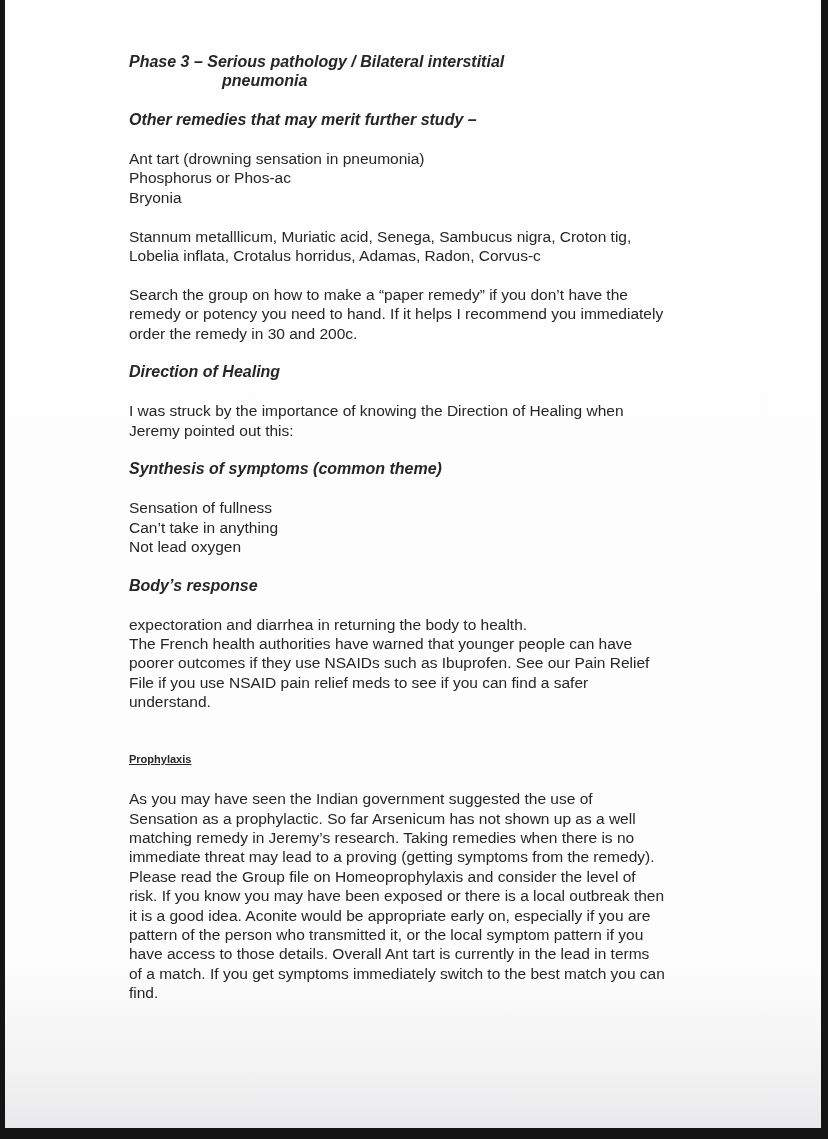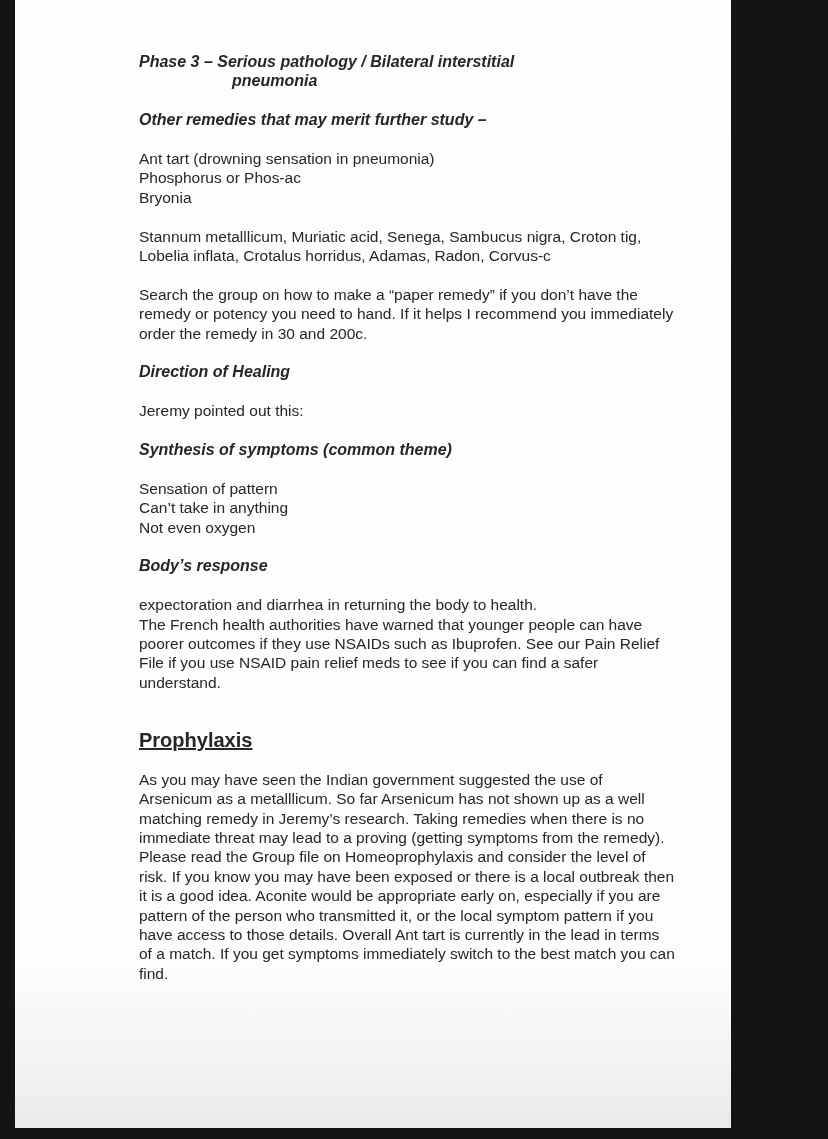--- a/index.html
+++ b/index.html
@@ -10,23 +10,23 @@
     position: relative;
     overflow: hidden;
   }
   .frame {
     position: absolute;
     inset: 0;
     background: var(--frame-color, #141414);
   }
   .page {
     position: absolute;
-    left: 15px;
+    left: 5px;
     top: 0;
-    width: 716px;
+    width: 816px;
     height: 1128px;
     background: linear-gradient(180deg, #fefefe 0%, var(--page-color, #fdfdfd) 85%, #f2f2f3 95%, #e9e9eb 100%);
     overflow: hidden;
   }
   .content {
     padding: 52px 0 0 124px;
     width: 716px;
     color: var(--text-color, #262626);
     font-size: 15.5px;
     line-height: 19.4px;
@@ -34,21 +34,21 @@
   }
   .block { margin: 0 0 19.4px 0; }
   .line { white-space: nowrap; }
   .heading {
     font-weight: bold;
     font-style: italic;
     font-size: 16px;
   }
   .heading-underline {
     font-weight: bold;
-    font-size: 20px;
+    font-size: 11px;
   }
   .heading-underline .line { text-decoration: underline; display: inline-block; }
   .indent2 { padding-left: 93px; }
   .pre-gap { padding-top: 19.4px; }
 </style>
 </head>
 <body>
 
 <div class="frame">
   <div class="page">
@@ -78,31 +78,32 @@
         <div class="line">Search the group on how to make a “paper remedy” if you don’t have the</div>
         <div class="line">remedy or potency you need to hand. If it helps I recommend you immediately</div>
         <div class="line">order the remedy in 30 and 200c.</div>
       </div>
 
       <div class="block heading">
         <div class="line">Direction of Healing</div>
       </div>
 
       <div class="block">
+        <div class="line">I was struck by the importance of knowing the Direction of Healing when</div>
         <div class="line">Jeremy pointed out this:</div>
       </div>
 
       <div class="block heading">
         <div class="line">Synthesis of symptoms (common theme)</div>
       </div>
 
       <div class="block">
-        <div class="line">Sensation of pattern</div>
+        <div class="line">Sensation of fullness</div>
         <div class="line">Can’t take in anything</div>
-        <div class="line">Not even oxygen</div>
+        <div class="line">Not lead oxygen</div>
       </div>
 
       <div class="block heading">
         <div class="line">Body’s response</div>
       </div>
 
 
       <div class="block">
         <div class="line">expectoration and diarrhea in returning the body to health.</div>
         <div class="line">The French health authorities have warned that younger people can have</div>
@@ -110,21 +111,21 @@
         <div class="line">File if you use NSAID pain relief meds to see if you can find a safer</div>
         <div class="line">understand.</div>
       </div>
 
       <div class="block heading-underline pre-gap">
         <div class="line">Prophylaxis</div>
       </div>
 
       <div class="block">
         <div class="line">As you may have seen the Indian government suggested the use of</div>
-        <div class="line">Arsenicum as a metalllicum. So far Arsenicum has not shown up as a well</div>
+        <div class="line">Sensation as a prophylactic. So far Arsenicum has not shown up as a well</div>
         <div class="line">matching remedy in Jeremy’s research. Taking remedies when there is no</div>
         <div class="line">immediate threat may lead to a proving (getting symptoms from the remedy).</div>
         <div class="line">Please read the Group file on Homeoprophylaxis and consider the level of</div>
         <div class="line">risk. If you know you may have been exposed or there is a local outbreak then</div>
         <div class="line">it is a good idea. Aconite would be appropriate early on, especially if you are</div>
         <div class="line">pattern of the person who transmitted it, or the local symptom pattern if you</div>
         <div class="line">have access to those details. Overall Ant tart is currently in the lead in terms</div>
         <div class="line">of a match. If you get symptoms immediately switch to the best match you can</div>
         <div class="line">find.</div>
       </div>

